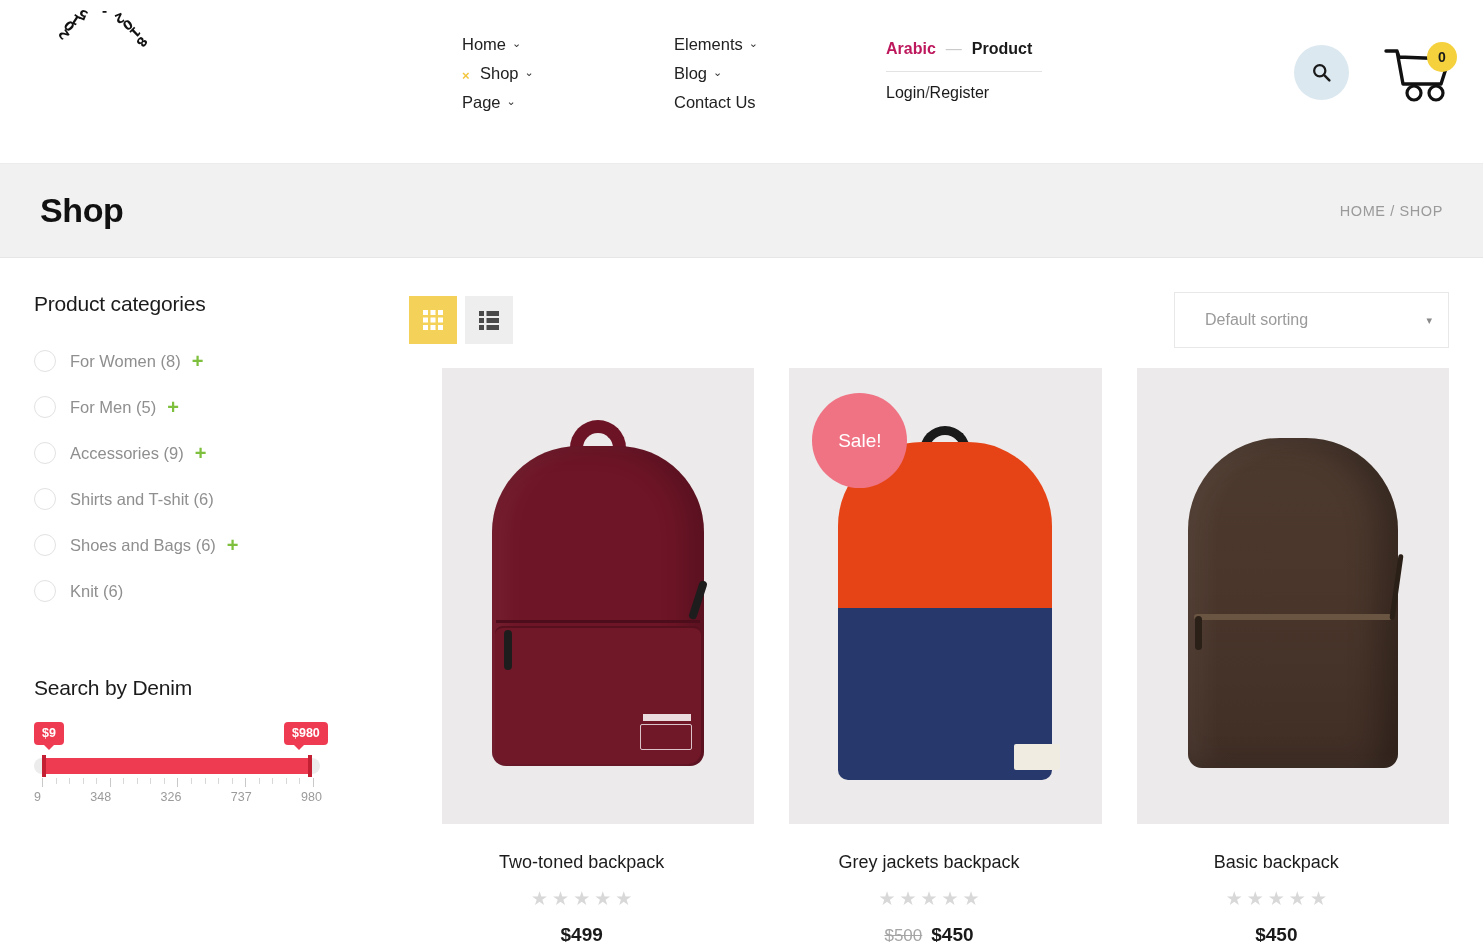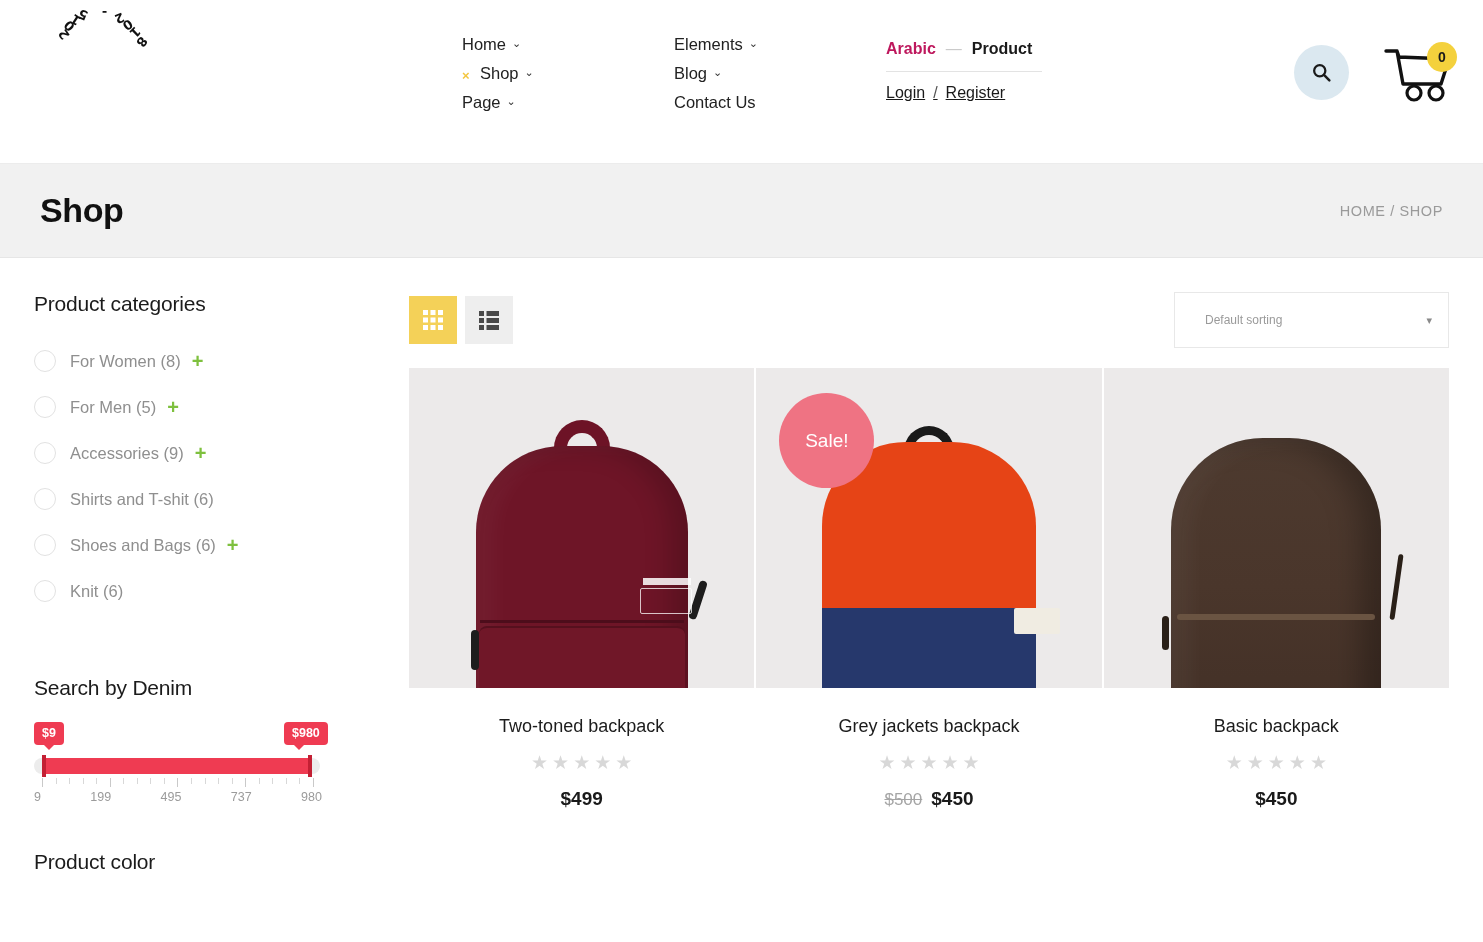--- a/index.html
+++ b/index.html
@@ -86,25 +86,23 @@
     padding-bottom: 13px;
     border-bottom: 1px solid #e3e3e3;
     font-size: 16px;
   }
   .lang-inactive { color: #be185d; cursor: pointer; font-weight: bold; }
   .lang-dash { color: #c9c9c9; }
   .lang-active { color: #1a1a1a; font-weight: 600; cursor: pointer; }
   .account-row {
     display: flex;
     align-items: center;
-    gap: 8px;
     padding-top: 12px;
     font-size: 16px;
     color: #1a1a1a;
-    text-decoration: underline;
   }
   .account-row span { cursor: pointer; }
   .account-sep { color: #555; cursor: default !important; }
 
   .search-btn {
     position: absolute;
     left: 1294px; top: 45px;
     width: 55px; height: 55px;
     border-radius: 50%;
     background: #dbe8f0;
@@ -293,35 +291,36 @@
   .sort-select {
     width: 275px; height: 56px;
     border: 1px solid #e8e8e8;
     background: #fff;
     display: flex;
     align-items: center;
     justify-content: space-between;
     padding: 0 16px 0 30px;
     cursor: pointer;
   }
-  .sort-label { font-size: 12px; color: #9a9a9a; }
+  .sort-label { font-size: 16px; color: #9a9a9a; }
   .sort-caret { font-size: 11px; color: #8a8a8a; }
 
   .product-grid {
     display: grid;
     grid-template-columns: repeat(3, 1fr);
     gap: 2px;
   }
   .product-card { position: relative; }
   .product-img {
     position: relative;
-    height: 320px;
+    height: 456px;
     background: #eceaea;
     overflow: hidden;
     cursor: pointer;
+    margin-left: 33px;
   }
   .sale-badge {
     position: absolute;
     left: 23px; top: 25px;
     width: 95px; height: 95px;
     border-radius: 50%;
     background: #ef7383;
     color: #fff;
     display: flex; align-items: center; justify-content: center;
     font-size: 19px;
@@ -630,31 +629,28 @@
             <span class="tick"></span>
             <span class="tick major"></span>
             <span class="tick"></span>
             <span class="tick"></span>
             <span class="tick"></span>
             <span class="tick"></span>
             <span class="tick major"></span>
           </div>
         <div class="scale" id="slider-scale">
             <span>9</span>
-            <span>199</span>
-            <span>495</span>
+            <span>348</span>
+            <span>326</span>
             <span>737</span>
             <span>980</span>
           </div>
       </div>
     </div>
 
-    <div class="color-widget">
-      <div class="widget-title">Product color</div>
-    </div>
   </aside>
 
   <main class="main">
 
     <div class="toolbar">
       <div class="view-toggles">
         <div class="view-btn grid">
           <svg width="20" height="20" viewBox="0 0 20 20">
             <rect x="0" y="0" width="5" height="5" fill="#fff"></rect>
               <rect x="7.5" y="0" width="5" height="5" fill="#fff"></rect>

